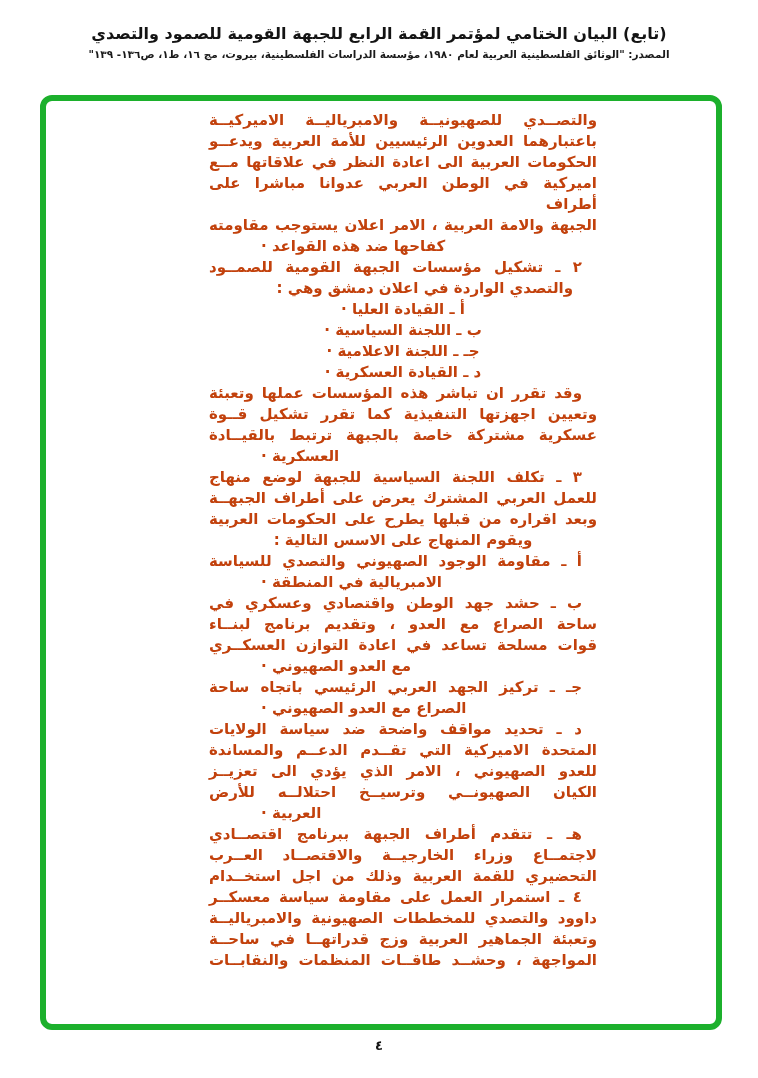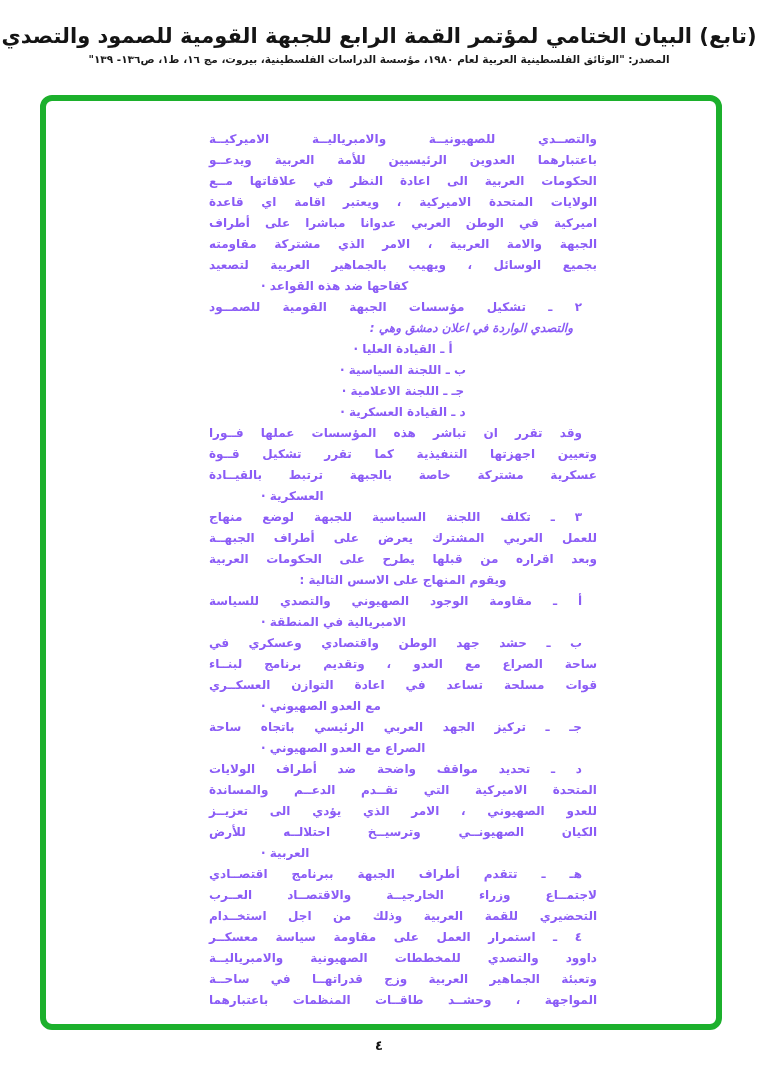--- a/index.html
+++ b/index.html
@@ -8,50 +8,50 @@
     width:758px;height:1078px;
     background:#ffffff;
     font-family:"DejaVu Sans",sans-serif;
     overflow:hidden;
   }
   .header{
     position:absolute;top:24px;left:0;width:758px;
     text-align:center;direction:rtl;color:#111;
   }
   .doc-title{
-    font-size:21px;font-weight:bold;color:#141414;
+    font-size:16px;font-weight:bold;color:#141414;
     letter-spacing:0;
   }
   .doc-source{
     margin-top:5px;
     font-size:10.5px;font-weight:bold;color:#1a1a1a;
   }
   .frame{
     position:absolute;
     left:40px;top:95px;
     width:670px;height:923px;
     border:6px solid #1cb02c;
     border-radius:12px;
     background:#ffffff;
   }
   .textcol{
     position:absolute;
-    left:209px;top:129px;
+    left:209px;top:110px;
     width:388px;
     direction:rtl;
-    color:#8b5cf6;
-    font-size:12px;
+    color:#c2410c;
+    font-size:15px;
     font-weight:bold;
     line-height:21px;
   }
   .ln{min-height:21px;text-align:right;}
   .full{text-align:justify;text-align-last:justify;text-justify:inter-word;}
   .ind{padding-right:15px;}
   .lastline{text-align:center;text-align-last:left;padding-left:52px;}
-  .endright{text-align:right;text-align-last:right;padding-right:24px;font-style:italic;}
+  .endright{text-align:right;text-align-last:right;padding-right:24px;}
   .center{text-align:left;text-align-last:center;}
   .pagenum{
     position:absolute;left:0;top:1038px;width:758px;
     text-align:center;
     font-size:13px;font-weight:bold;color:#111;
   }
 </style>
 </head>
 <body>
 
@@ -61,56 +61,54 @@
     <div class="doc-title">(تابع)  البيان الختامي لمؤتمر القمة الرابع للجبهة القومية للصمود والتصدي</div>
     <div class="doc-source">المصدر: "الوثائق الفلسطينية العربية لعام ١٩٨٠،  مؤسسة الدراسات الفلسطينية، بيروت، مج ١٦، ط١، ص١٣٦- ١٣٩"</div>
   </div>
 
   <div class="frame"></div>
 
   <div class="textcol">
     <div class="ln full">والتصــدي للصهيونيــة والامبرياليــة الاميركيــة</div>
     <div class="ln full">باعتبارهما العدوين الرئيسيين للأمة العربية ويدعــو</div>
     <div class="ln full">الحكومات العربية الى اعادة النظر في علاقاتها مــع</div>
-    <div class="ln full">الولايات المتحدة الاميركية ، ويعتبر اقامة اي قاعدة</div>
     <div class="ln full">اميركية في الوطن العربي عدوانا مباشرا على أطراف</div>
-    <div class="ln full">الجبهة والامة العربية ، الامر الذي مشتركة مقاومته</div>
-    <div class="ln full">بجميع الوسائل ، ويهيب بالجماهير العربية لتصعيد</div>
+    <div class="ln full">الجبهة والامة العربية ، الامر اعلان يستوجب مقاومته</div>
     <div class="ln lastline">كفاحها ضد هذه القواعد ·</div>
     <div class="ln full ind">٢ ـ تشكيل مؤسسات الجبهة القومية للصمــود</div>
     <div class="ln endright">والتصدي الواردة في اعلان دمشق وهي :</div>
     <div class="ln center">أ ـ القيادة العليا ·</div>
     <div class="ln center">ب ـ اللجنة السياسية ·</div>
     <div class="ln center">جـ ـ اللجنة الاعلامية ·</div>
     <div class="ln center">د ـ القيادة العسكرية ·</div>
-    <div class="ln full ind">وقد تقرر ان تباشر هذه المؤسسات عملها فــورا</div>
+    <div class="ln full ind">وقد تقرر ان تباشر هذه المؤسسات عملها وتعبئة</div>
     <div class="ln full">وتعيين اجهزتها التنفيذية كما تقرر تشكيل قــوة</div>
     <div class="ln full">عسكرية مشتركة خاصة بالجبهة ترتبط بالقيــادة</div>
     <div class="ln lastline">العسكرية ·</div>
     <div class="ln full ind">٣ ـ تكلف اللجنة السياسية للجبهة لوضع منهاج</div>
     <div class="ln full">للعمل العربي المشترك يعرض على أطراف الجبهــة</div>
     <div class="ln full">وبعد اقراره من قبلها يطرح على الحكومات العربية</div>
     <div class="ln center">ويقوم المنهاج على الاسس التالية :</div>
     <div class="ln full ind">أ ـ مقاومة الوجود الصهيوني والتصدي للسياسة</div>
     <div class="ln lastline">الامبريالية في المنطقة ·</div>
     <div class="ln full ind">ب ـ حشد جهد الوطن واقتصادي وعسكري في</div>
     <div class="ln full">ساحة الصراع مع العدو ، وتقديم برنامج لبنــاء</div>
     <div class="ln full">قوات مسلحة تساعد في اعادة التوازن العسكــري</div>
     <div class="ln lastline">مع العدو الصهيوني ·</div>
     <div class="ln full ind">جـ ـ تركيز الجهد العربي الرئيسي باتجاه ساحة</div>
     <div class="ln lastline">الصراع مع العدو الصهيوني ·</div>
-    <div class="ln full ind">د ـ تحديد مواقف واضحة ضد أطراف الولايات</div>
+    <div class="ln full ind">د ـ تحديد مواقف واضحة ضد سياسة الولايات</div>
     <div class="ln full">المتحدة الاميركية التي تقــدم الدعــم والمساندة</div>
     <div class="ln full">للعدو الصهيوني ، الامر الذي يؤدي الى تعزيــز</div>
     <div class="ln full">الكيان الصهيونــي وترسيــخ احتلالــه للأرض</div>
     <div class="ln lastline">العربية ·</div>
     <div class="ln full ind">هـ ـ تتقدم أطراف الجبهة ببرنامج اقتصــادي</div>
     <div class="ln full">لاجتمــاع وزراء الخارجيــة والاقتصــاد العــرب</div>
     <div class="ln full">التحضيري للقمة العربية وذلك من اجل استخــدام</div>
     <div class="ln full ind">٤ ـ استمرار العمل على مقاومة سياسة معسكــر</div>
     <div class="ln full">داوود والتصدي للمخططات الصهيونية والامبرياليــة</div>
     <div class="ln full">وتعبئة الجماهير العربية وزج قدراتهــا في ساحــة</div>
-    <div class="ln full">المواجهة ، وحشــد طاقــات المنظمات باعتبارهما</div>
+    <div class="ln full">المواجهة ، وحشــد طاقــات المنظمات والنقابــات</div>
   </div>
 
   <div class="pagenum">٤</div>
 
 </div>
 
 </body></html>

